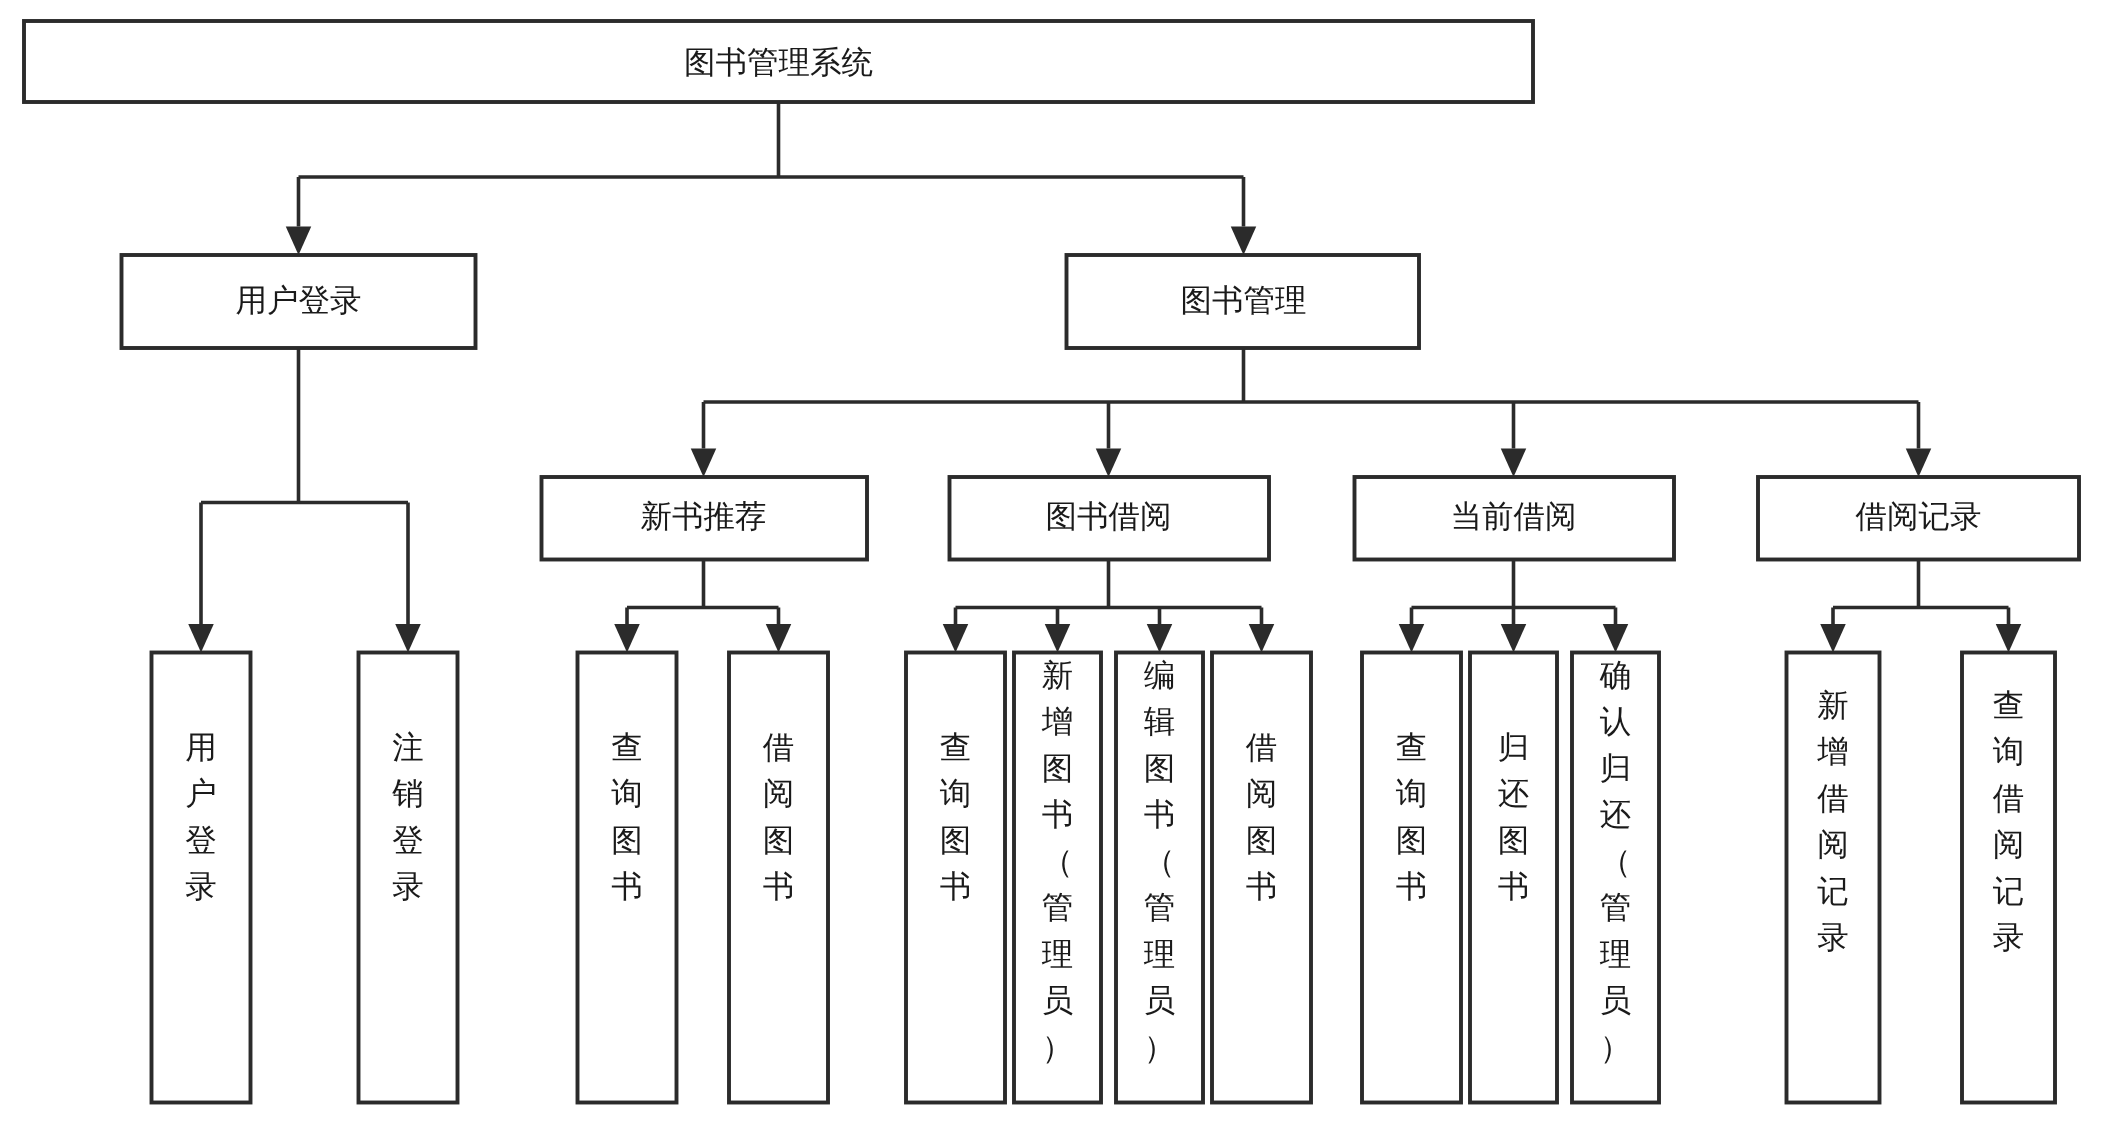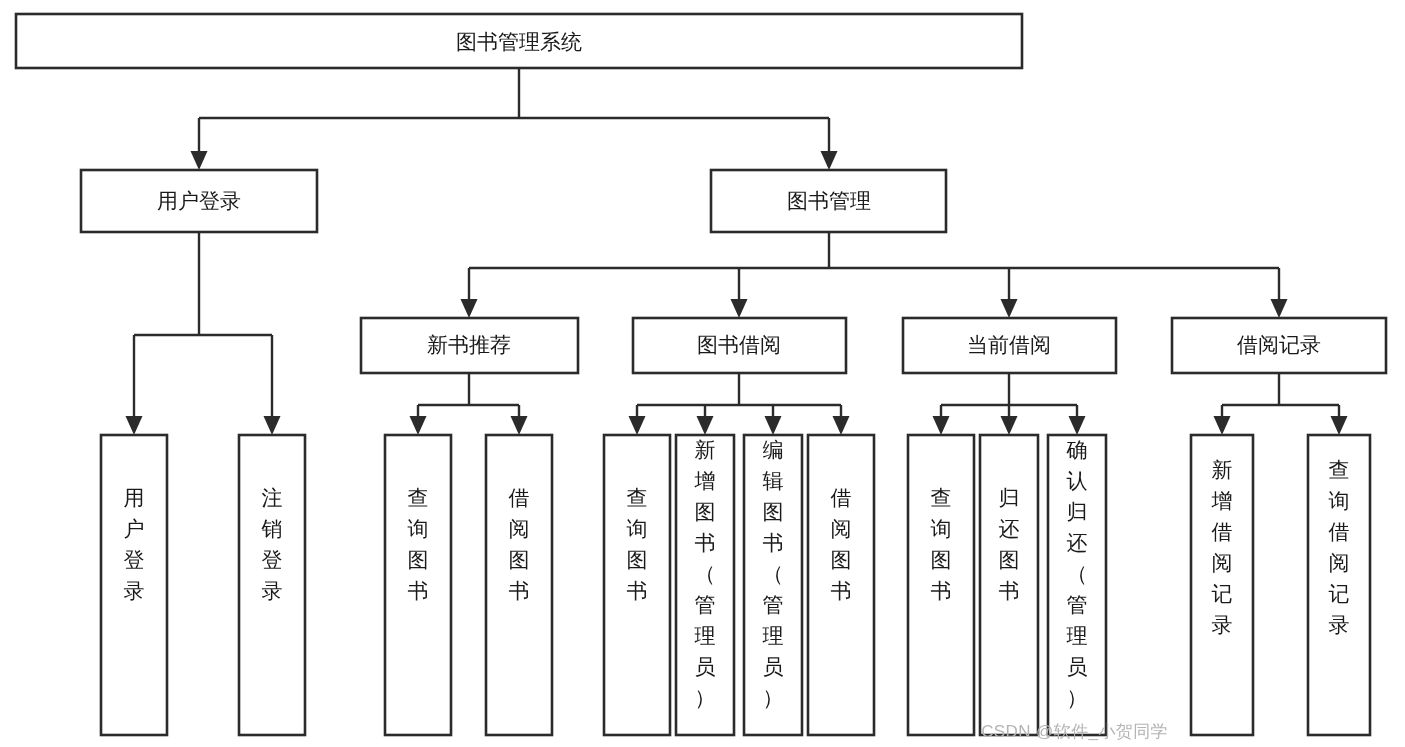--- a/index.html
+++ b/index.html
@@ -247,14 +247,13 @@
       <rect class="node-box" x="1191" y="435" width="62" height="300"></rect>
       <text class="node-label-vertical" x="1222" y="477"><tspan x="1222" dy="0">新</tspan><tspan x="1222" dy="31">增</tspan><tspan x="1222" dy="31">借</tspan><tspan x="1222" dy="31">阅</tspan><tspan x="1222" dy="31">记</tspan><tspan x="1222" dy="31">录</tspan></text>
     </g>
 
     <g>
       <rect class="node-box" x="1308" y="435" width="62" height="300"></rect>
       <text class="node-label-vertical" x="1339" y="477"><tspan x="1339" dy="0">查</tspan><tspan x="1339" dy="31">询</tspan><tspan x="1339" dy="31">借</tspan><tspan x="1339" dy="31">阅</tspan><tspan x="1339" dy="31">记</tspan><tspan x="1339" dy="31">录</tspan></text>
     </g>
   </svg>
 
-  <div class="watermark">CSDN @软件_小贺同学</div>
 </div>
 
 </body></html>

